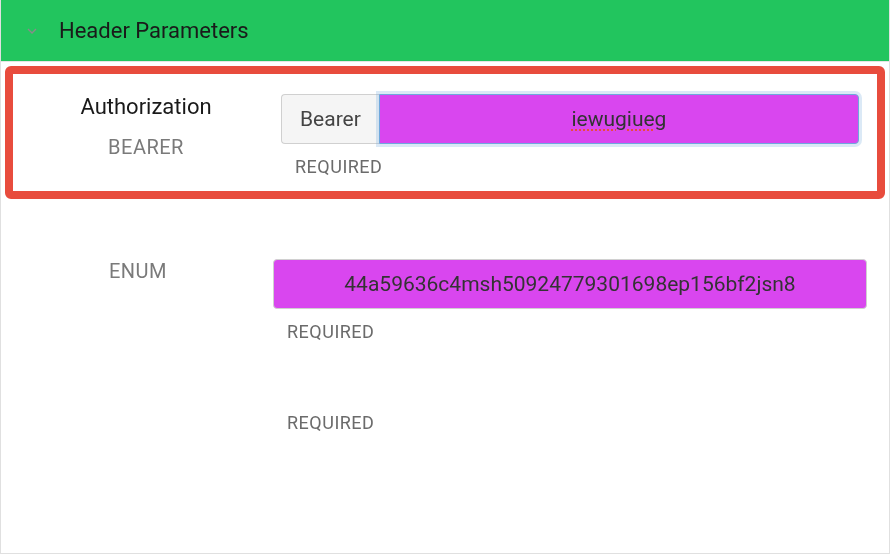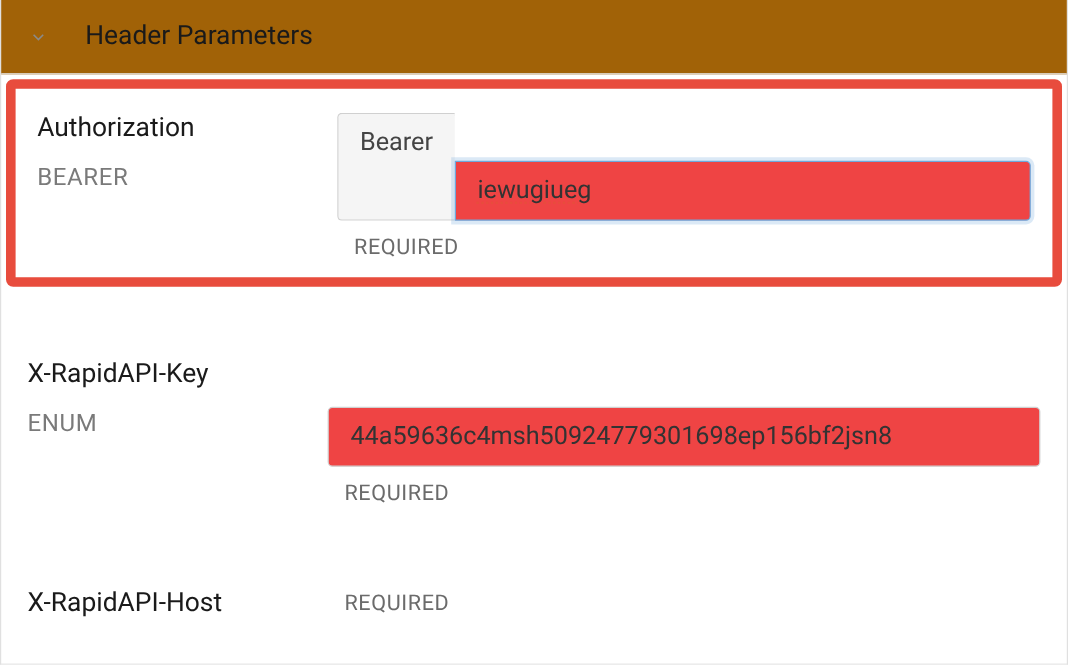--- a/index.html
+++ b/index.html
@@ -16,25 +16,25 @@
     }
     .panel {
       border: 1px solid #e0e0e0;
       border-top: none;
       width: 100%;
       height: 100%;
       display: flex;
       flex-direction: column;
     }
     .section-header {
-      background: #a16207;
+      background: #22c55e;
       padding: 18px 22px;
       display: flex;
       align-items: center;
-      gap: 30px;
+      gap: 18px;
       border-bottom: 1px solid #e5e5e5;
     }
     .chevron {
       display: inline-flex;
       align-items: center;
       justify-content: center;
       width: 18px;
       height: 18px;
       cursor: pointer;
     }
@@ -57,20 +57,21 @@
     .highlight-wrap {
       border: 8px solid #e84c3d;
       border-radius: 6px;
       padding: 20px 14px 14px 14px;
       margin: 4px 4px 0 4px;
     }
     .param-row {
       display: flex;
       padding: 20px 22px 8px 22px;
       gap: 20px;
+      text-align: center;
     }
     .highlight-wrap .param-row {
       padding: 0 4px 0 4px;
     }
     .param-left {
       width: 230px;
       flex-shrink: 0;
       display: flex;
       flex-direction: column;
       gap: 16px;
@@ -107,26 +108,25 @@
     }
     .text-input {
       flex: 1;
       border: 1px solid #d0d0d0;
       border-radius: 4px;
       padding: 12px 18px;
       font-size: 21px;
       color: #333;
       font-family: inherit;
       outline: none;
-      background: #ef4444;
+      background: #d946ef;
       width: 100%;
       white-space: nowrap;
       overflow: hidden;
       text-overflow: clip;
-      margin-top: 40px;
     }
     .input-group .text-input {
       border-radius: 0 4px 4px 0;
     }
     .text-input.focused {
       border: 1px solid #6fa8dc;
       box-shadow: 0 0 0 3px rgba(111, 168, 220, 0.25);
     }
     .spellcheck-underline {
       text-decoration: underline;
@@ -186,36 +186,34 @@
             <span class="required-label">REQUIRED</span>
           </div>
         </div>
       </div>
     </div>
 
     <div class="spacer"></div>
 
     <div class="param-row">
       <div class="param-left">
-        <div class="param-name">X-RapidAPI-Key</div>
         <div class="param-type">ENUM</div>
       </div>
       <div class="param-right">
         <div class="text-input" contenteditable="true" style="">44a59636c4msh50924779301698ep156bf2jsn8</div>
         <div class="helper-row">
           <span class="required-label">REQUIRED</span>
         </div>
       </div>
     </div>
 
     <div class="spacer"></div>
 
     <div class="param-row">
       <div class="param-left">
-        <div class="param-name">X-RapidAPI-Host</div>
       </div>
       <div class="param-right">
         <div class="helper-row">
           <span class="required-label">REQUIRED</span>
         </div>
       </div>
     </div>
 
   </div>
 </div>

